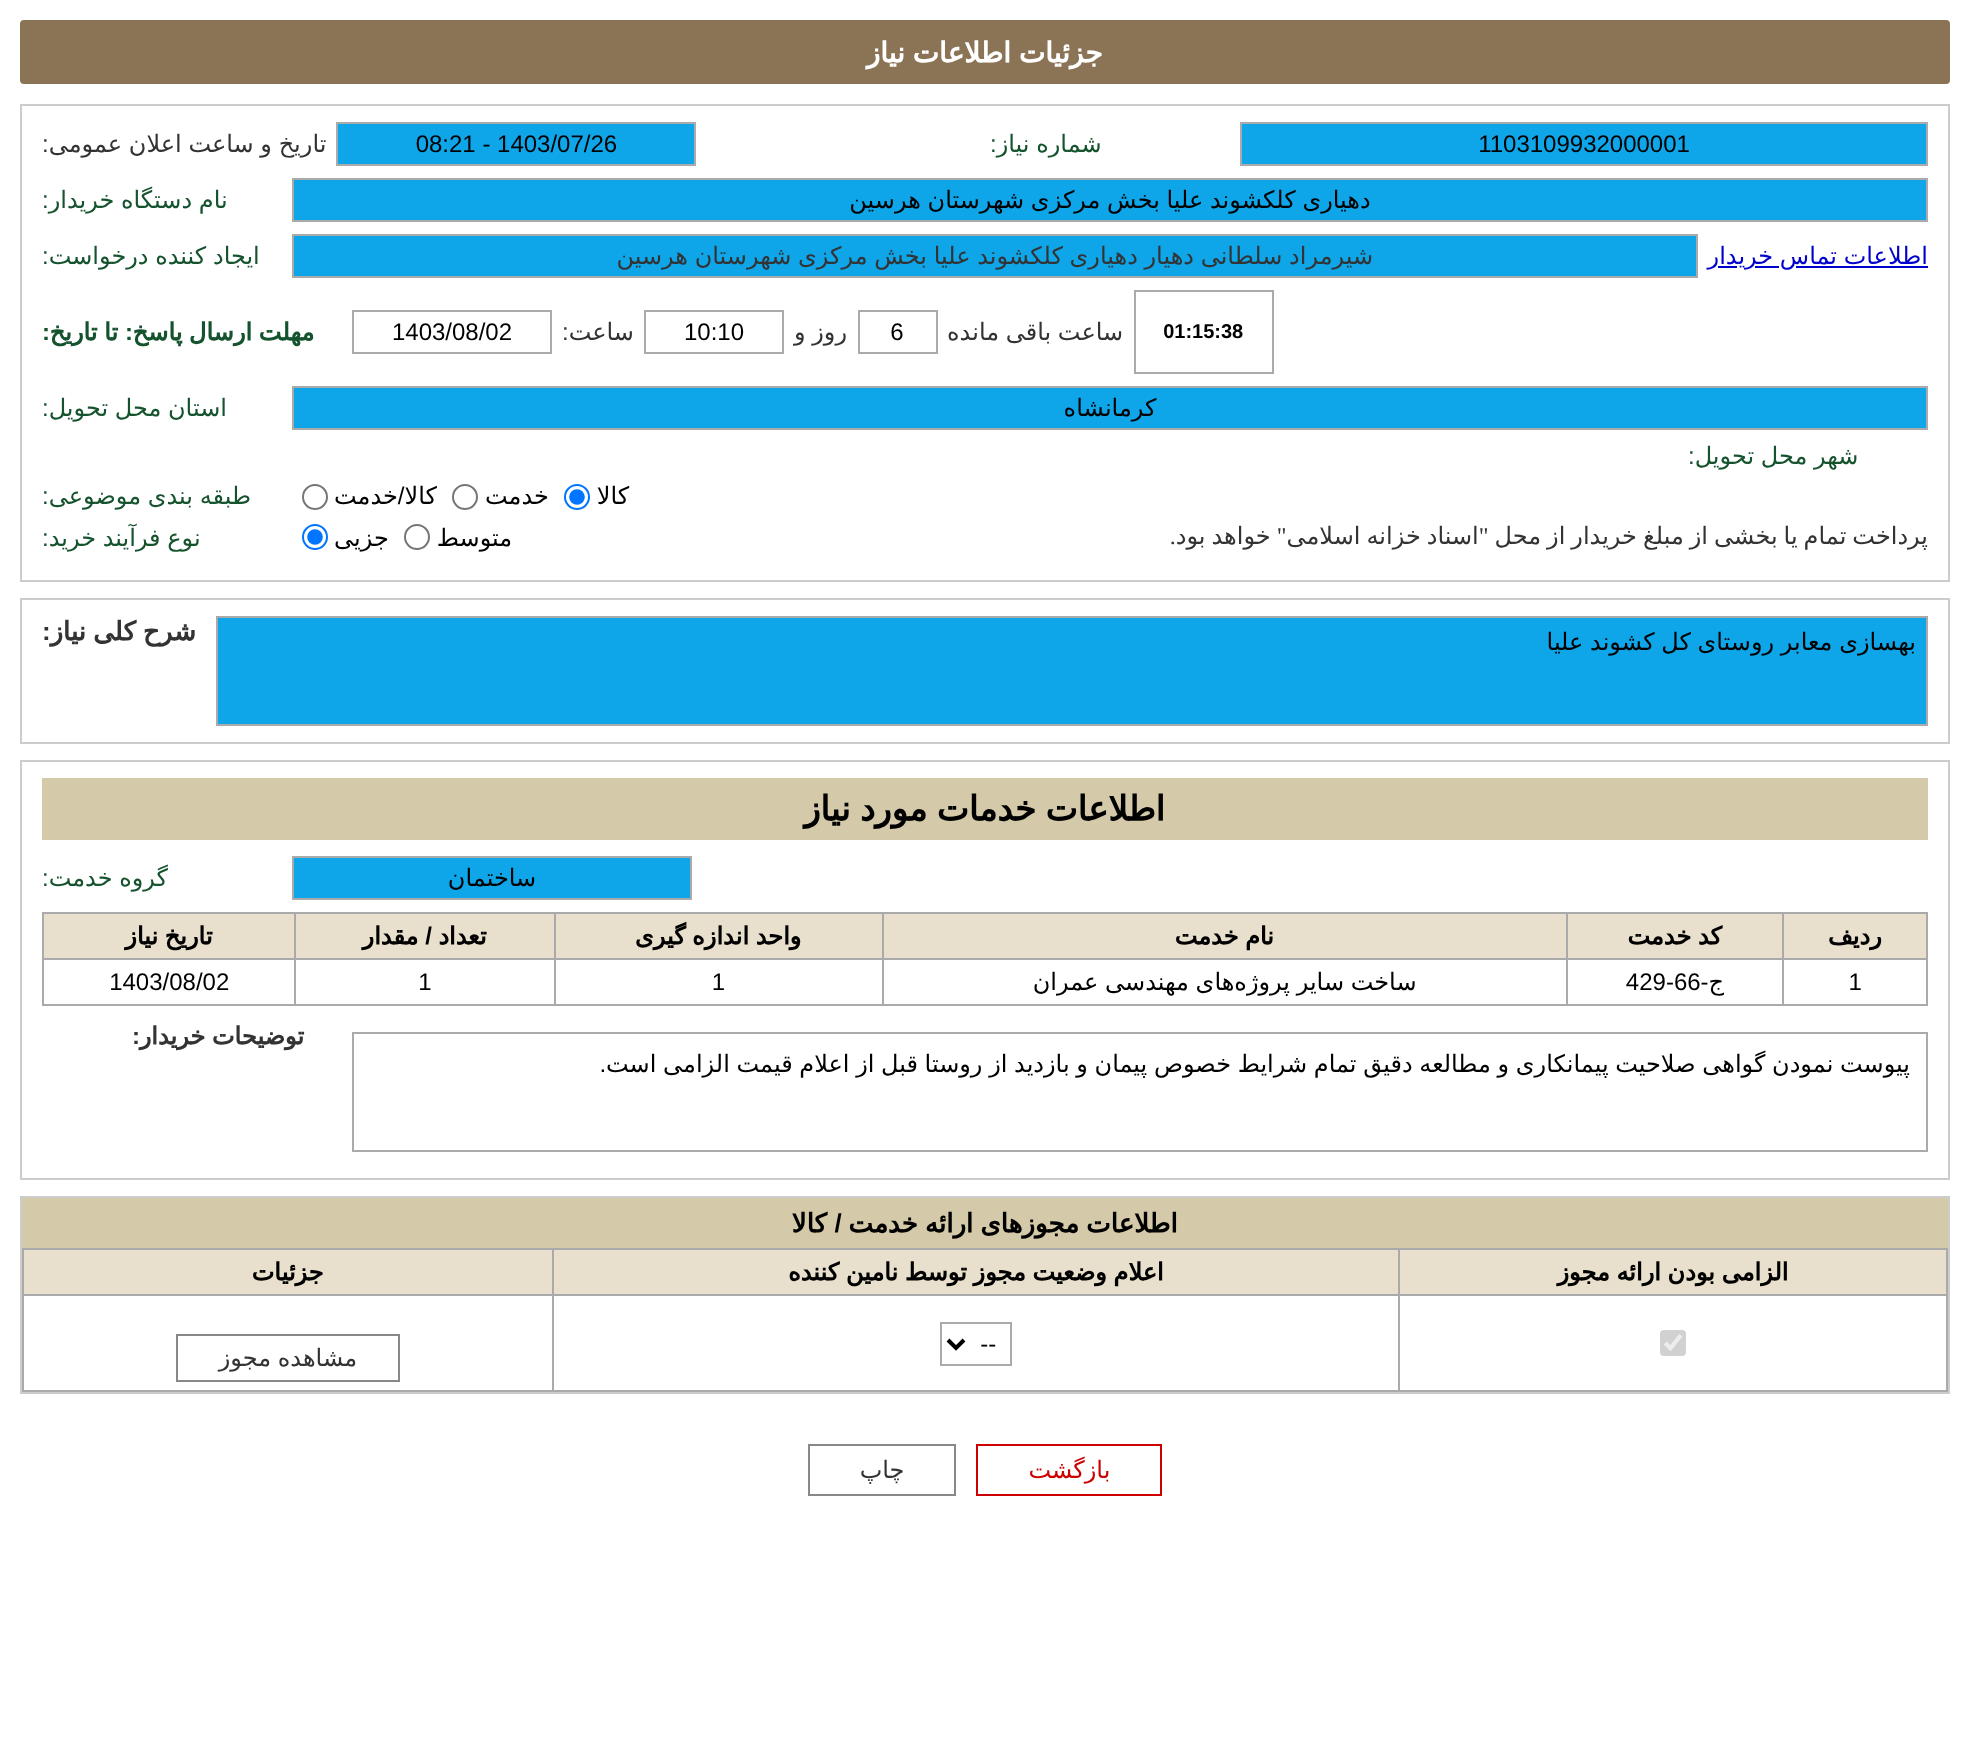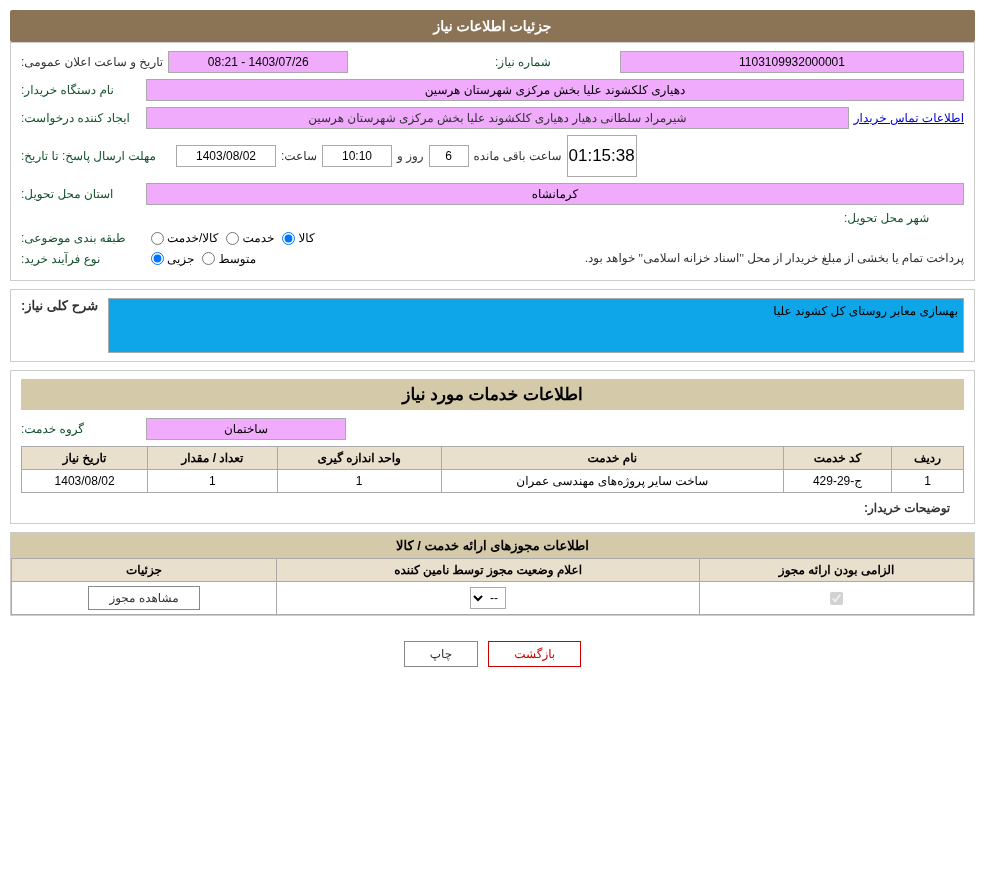--- a/index.html
+++ b/index.html
@@ -16,20 +16,21 @@
       margin: 0 auto;
       padding: 10px;
     }
     .main-header {
       background: #8B7355;
       color: #fff;
       text-align: center;
       padding: 8px 15px;
       font-size: 14px;
       font-weight: bold;
+      margin-bottom: 10px;
       border-radius: 2px;
     }
     .section {
       border: 1px solid #ccc;
       margin-bottom: 8px;
       padding: 8px 10px;
     }
     .form-row {
       display: flex;
       align-items: center;
@@ -38,21 +39,21 @@
     }
     .form-label {
       color: #14532d;
       white-space: nowrap;
       min-width: 120px;
       text-align: left;
       font-size: 12px;
     }
     .form-value {
       border: 1px solid #aaa;
-      background: #f0abfc;
+      background: #0ea5e9;
       padding: 10px 5px;
       font-size: 12px;
       height: 22px;
       display: flex;
       align-items: center;
     }
     .link-blue {
       color: #0000cc;
       text-decoration: underline;
       cursor: pointer;
@@ -79,22 +80,23 @@
       padding: 2px 5px;
       height: 22px;
       font-size: 12px;
       width: 40px;
     }
     .remaining-field {
       border: 1px solid #aaa;
       background: #fff;
       padding: 20px 5px;
       height: 22px;
-      font-size: 17px;
+      font-size: 10px;
       width: 70px;
+      font-weight: bold;
     }
     .radio-group {
       display: flex;
       align-items: center;
       gap: 8px;
     }
     .radio-item {
       display: flex;
       align-items: center;
       gap: 3px;
@@ -158,20 +160,21 @@
     .btn {
       padding: 4px 20px;
       font-size: 12px;
       cursor: pointer;
       border: 1px solid #aaa;
     }
     .btn-view {
       background: #fff;
       border: 1px solid #888;
       color: #333;
+      margin-top: 15px;
     }
     .btn-print {
       background: #fff;
       border: 1px solid #888;
       color: #333;
       padding: 5px 25px;
     }
     .btn-back {
       background: #fff;
       border: 1px solid #c00;
@@ -244,21 +247,21 @@
 
     <div class="form-row" style="justify-content:flex-end;">
       <div style="display:flex; align-items:center; gap:5px; flex-wrap:wrap;">
         <div class="remaining-field" style="display:flex; align-items:center; justify-content:center;">01:15:38</div>
         <span class="inline-label">ساعت باقی مانده</span>
         <div class="small-field" style="display:flex; align-items:center; justify-content:center;">6</div>
         <span class="inline-label">روز و</span>
         <div class="time-field" style="display:flex; align-items:center; justify-content:center;">10:10</div>
         <span class="inline-label">ساعت:</span>
         <div class="date-field" style="display:flex; align-items:center; justify-content:center;">1403/08/02</div>
-        <span class="form-label" style="min-width:150px;">مهلت ارسال پاسخ: تا تاریخ:</span>
+        <span class="form-label" style="min-width:150px;font-weight:bold;">مهلت ارسال پاسخ: تا تاریخ:</span>
       </div>
     </div>
 
     <div class="form-row">
       <div style="display:flex; align-items:center; gap:5px; flex:1;">
         <div class="form-value" style="flex:1; justify-content:center;">کرمانشاه</div>
         <span class="form-label">استان محل تحویل:</span>
       </div>
     </div>
 
@@ -330,30 +333,31 @@
           <th>کد خدمت</th>
           <th>نام خدمت</th>
           <th>واحد اندازه گیری</th>
           <th>تعداد / مقدار</th>
           <th>تاریخ نیاز</th>
         </tr>
       </thead>
       <tbody>
         <tr>
           <td>1</td>
-          <td>ج-29-429</td>
+          <td>ج-66-429</td>
           <td>ساخت سایر پروژه‌های مهندسی عمران</td>
           <td>1</td>
           <td>1</td>
           <td>1403/08/02</td>
         </tr>
       </tbody>
     </table>
 
     <div style="display:flex; align-items:flex-start; gap:10px; margin-top:5px;">
+      <div class="buyer-notes" style="flex:1;">پیوست نمودن گواهی صلاحیت پیمانکاری و مطالعه دقیق تمام شرایط خصوص پیمان و بازدید از روستا قبل از اعلام قیمت الزامی است.</div>
       <span class="notes-label">توضیحات خریدار:</span>
     </div>
   </div>
 
   <div class="permissions-section">
     <div style="background:#d4c9a8; padding:5px 10px; font-weight:bold; font-size:13px; text-align:center;">اطلاعات مجوزهای ارائه خدمت / کالا</div>
 
     <table class="permissions-table">
       <thead>
         <tr>

